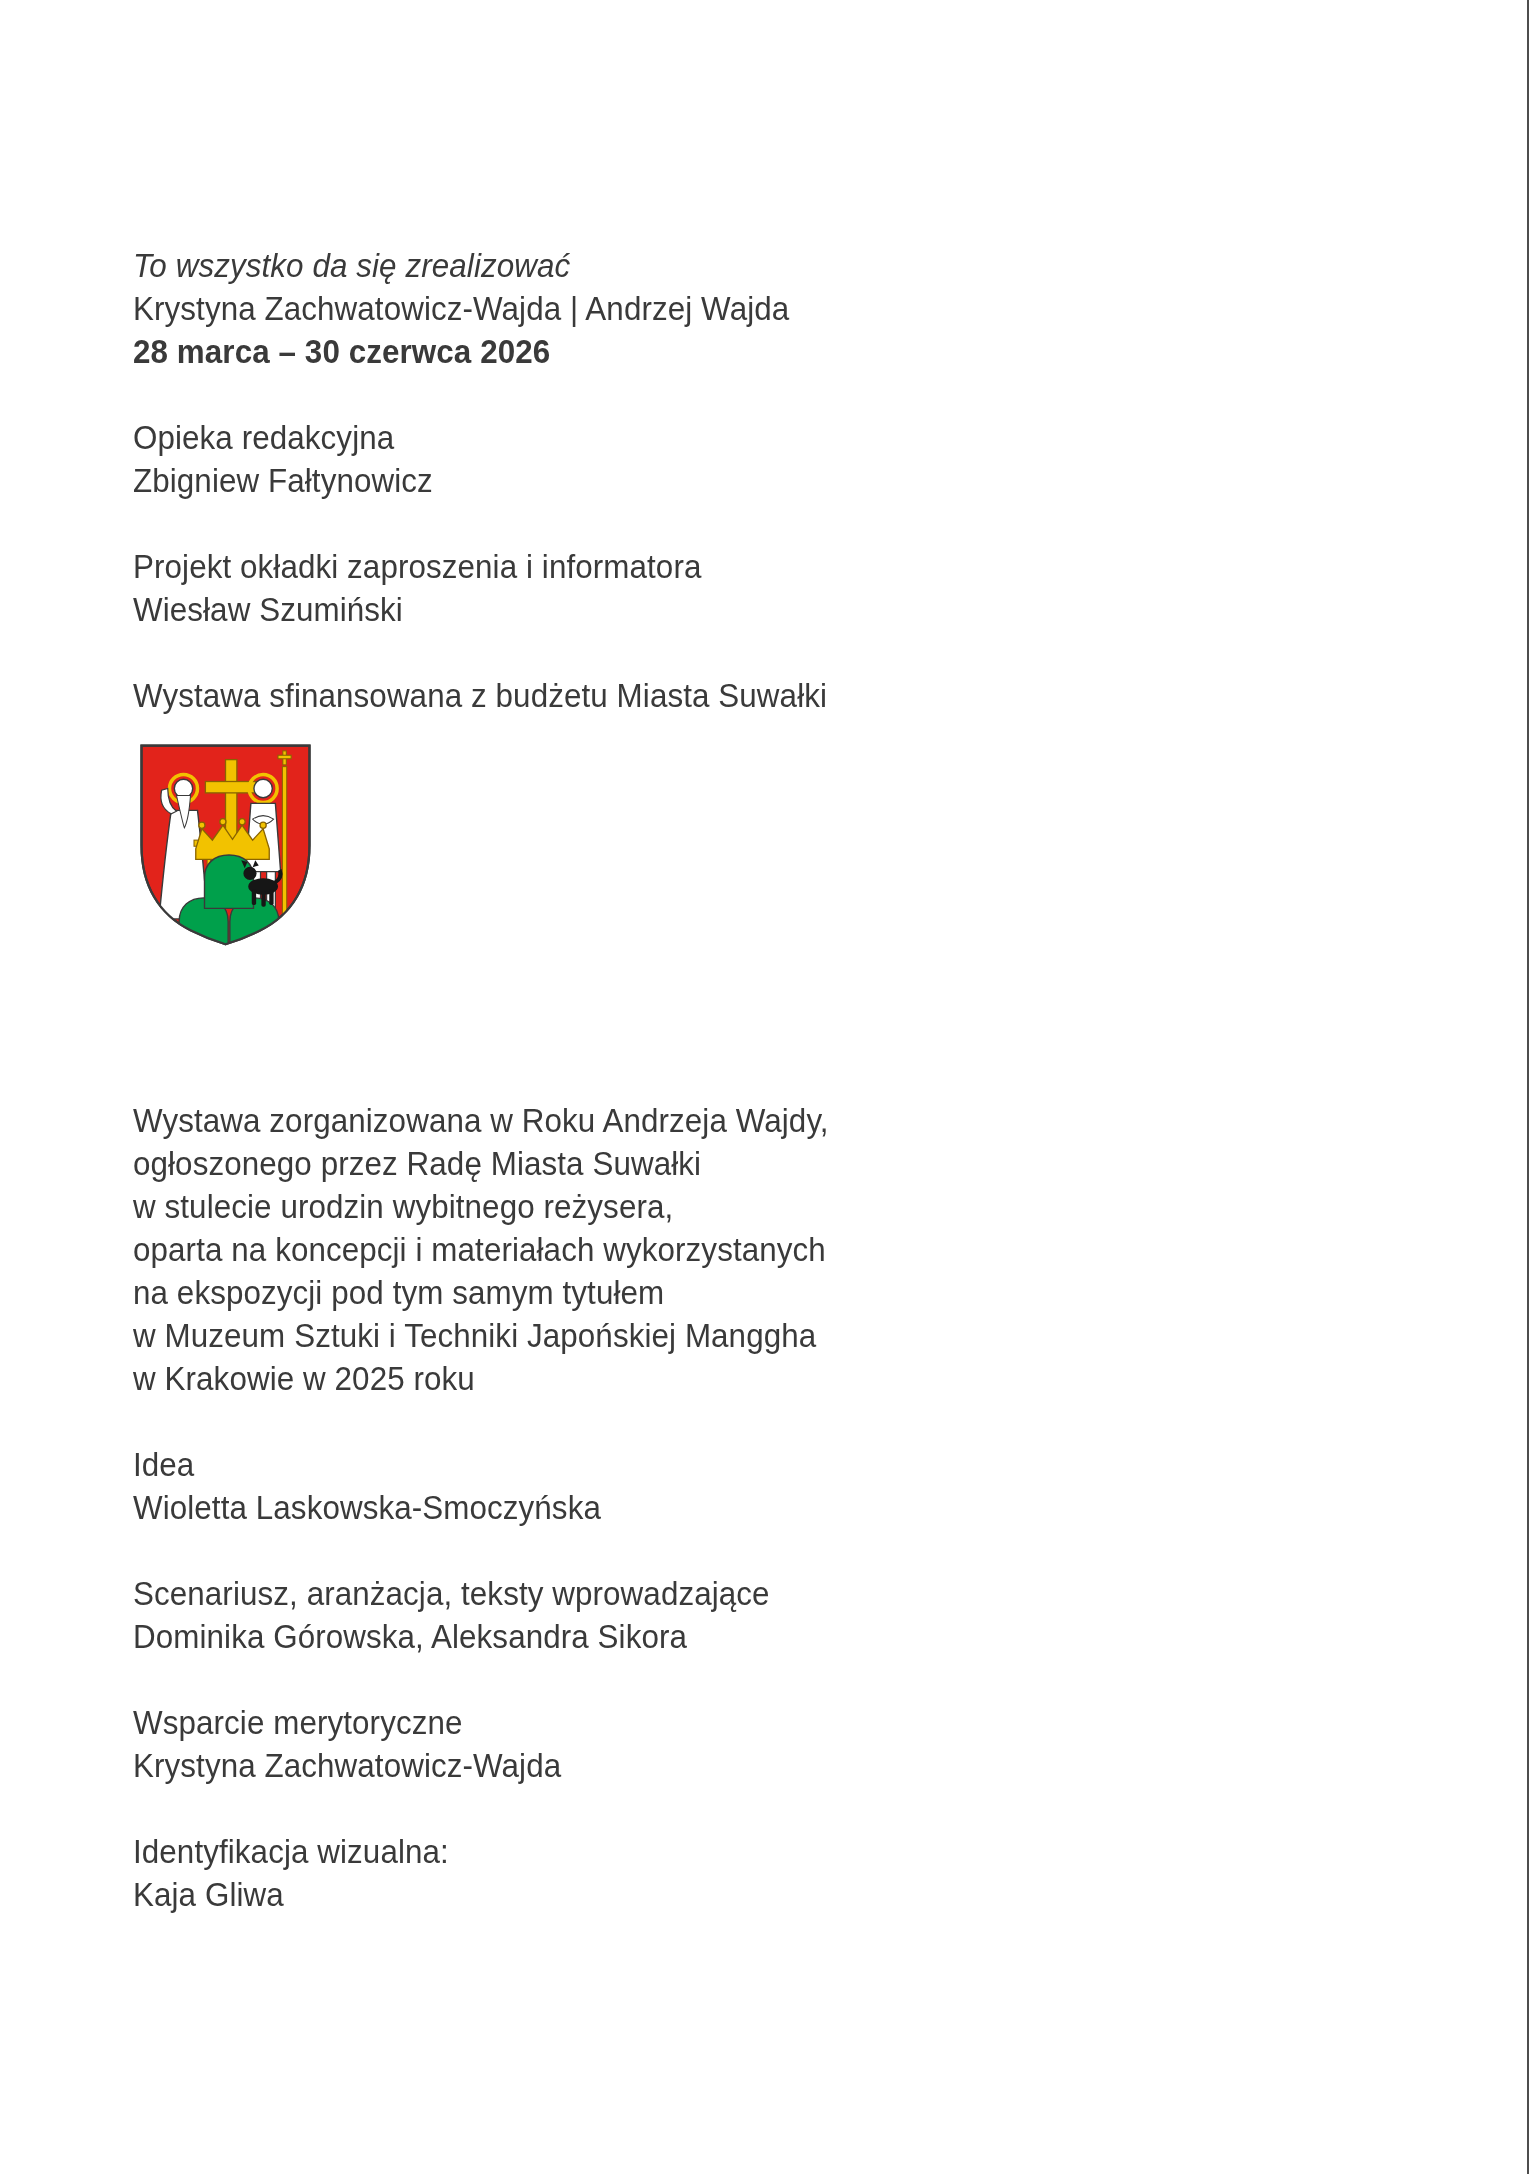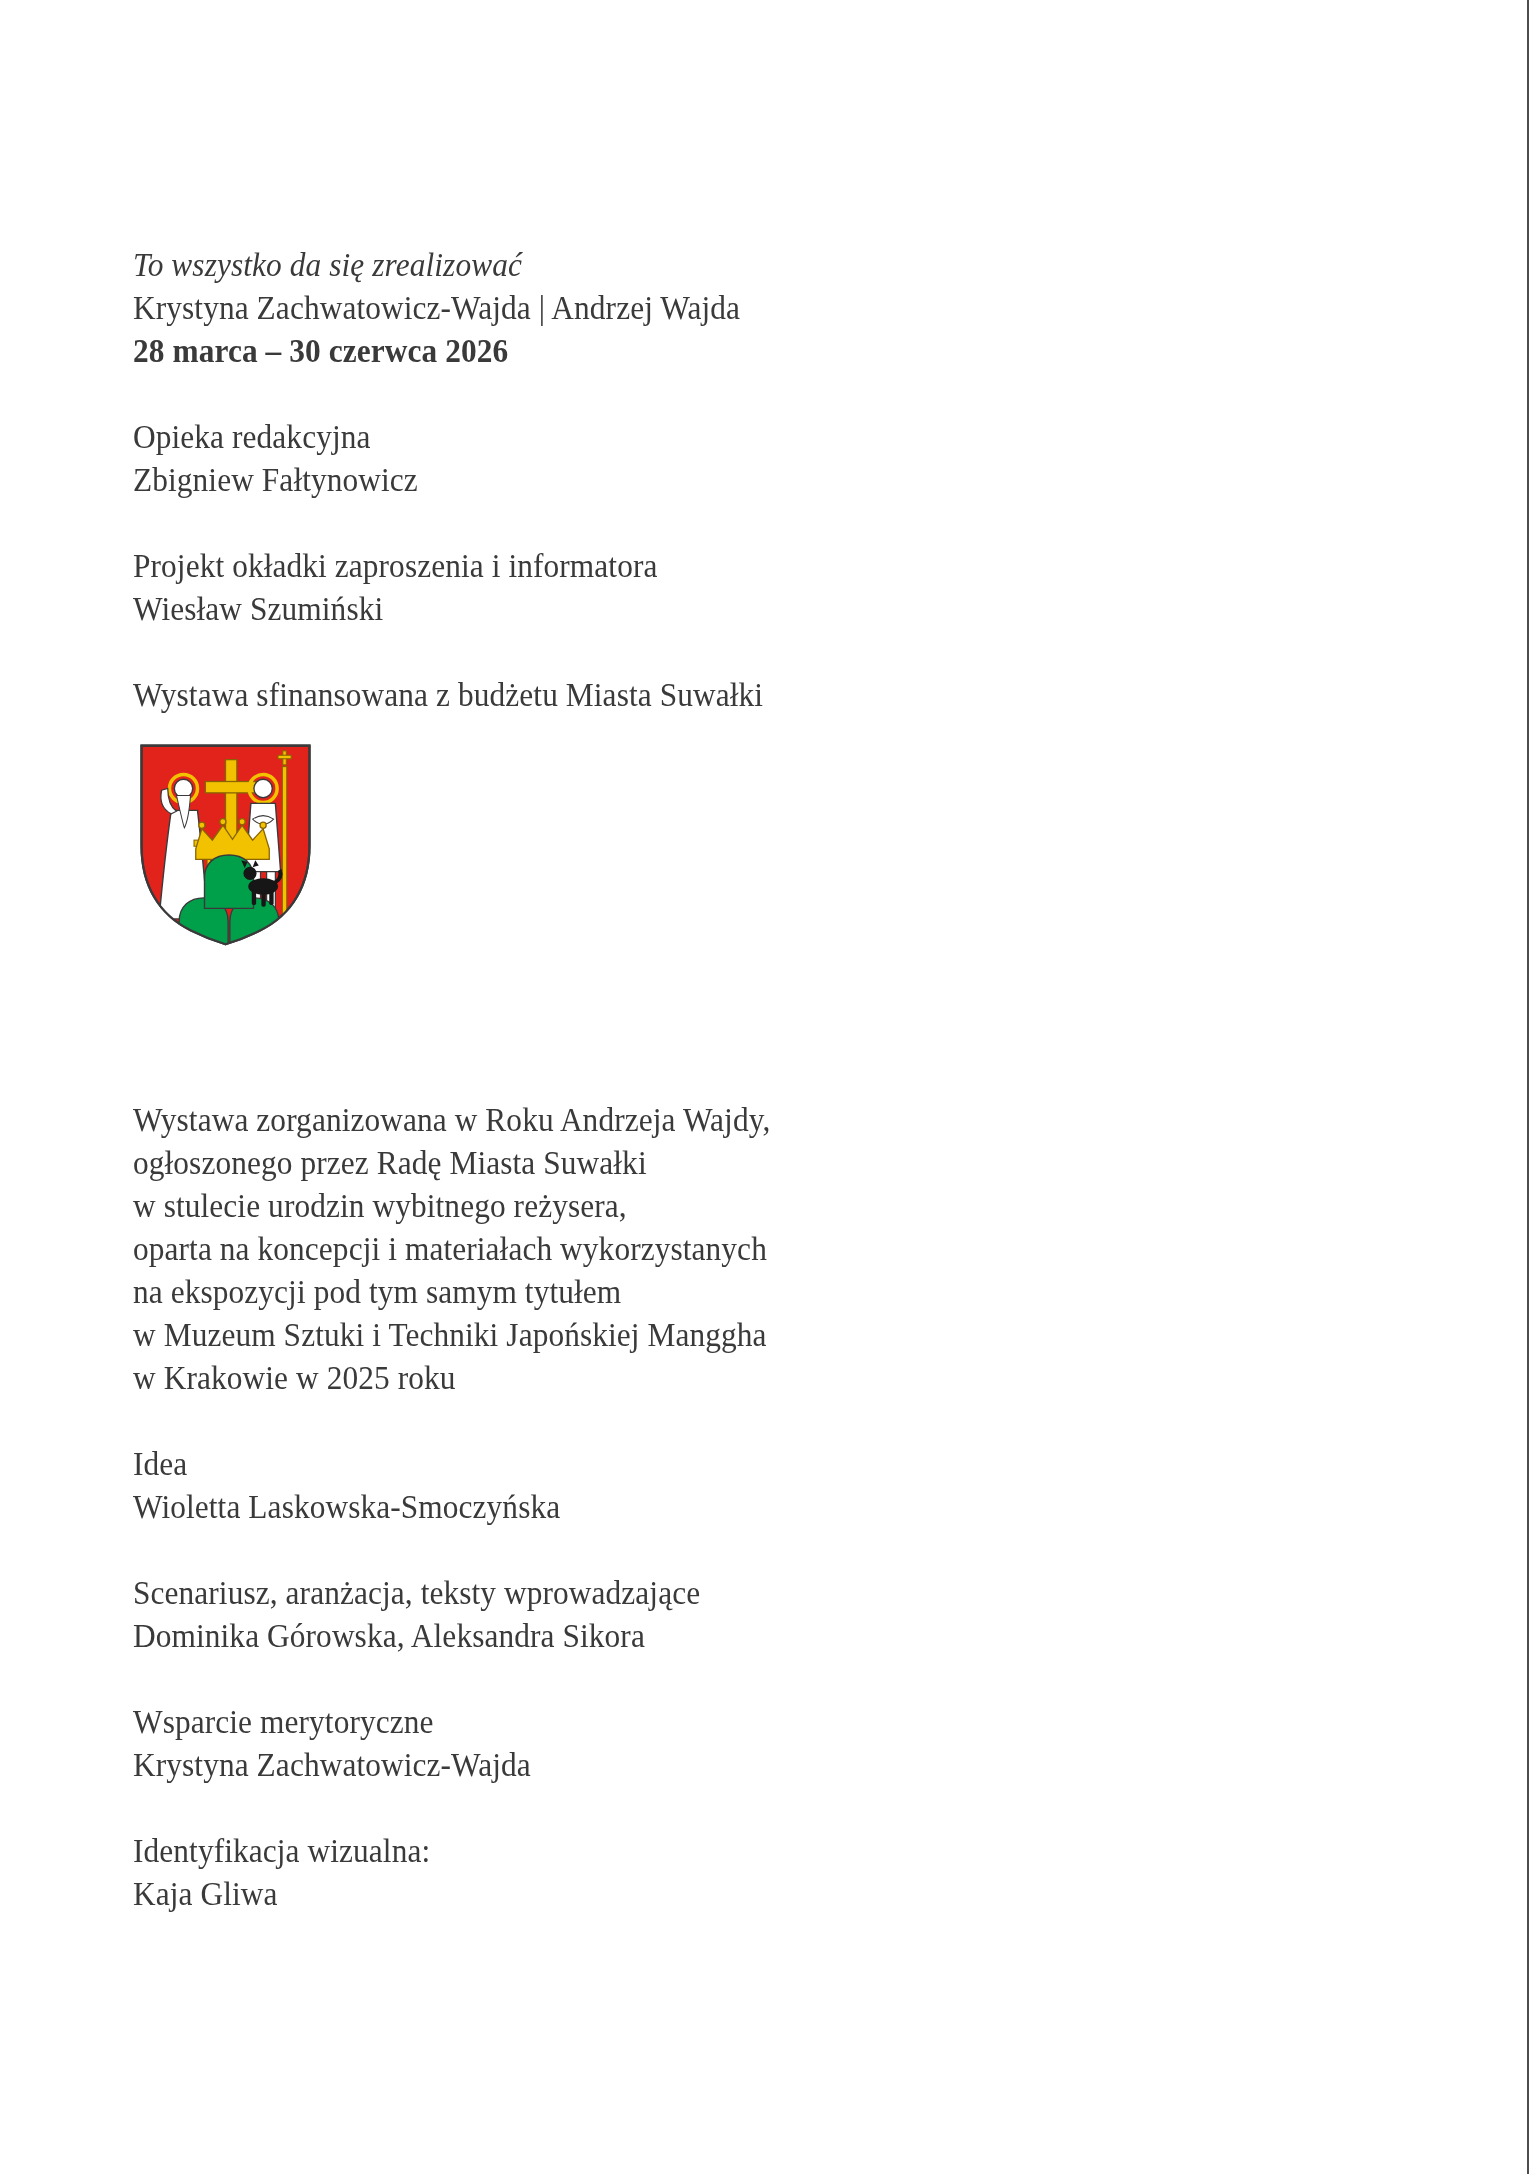--- a/index.html
+++ b/index.html
@@ -24,21 +24,20 @@
     height: 100%;
     background: var(--edge-line, #4d4d4d);
   }
   main.credits {
     position: absolute;
     top: 0;
     left: 0;
     width: 100%;
     padding: 244px 8px 0 133px;
     box-sizing: border-box;
-    font-family: Liberation Serif, serif;
   }
   section.block {
     margin: 43px 0 0 0;
     transform: scaleX(0.95);
     transform-origin: 0 50%;
   }
   section.block:first-child { margin-top: 0; }
   .line {
     margin: 0;
     font-size: 33px;

